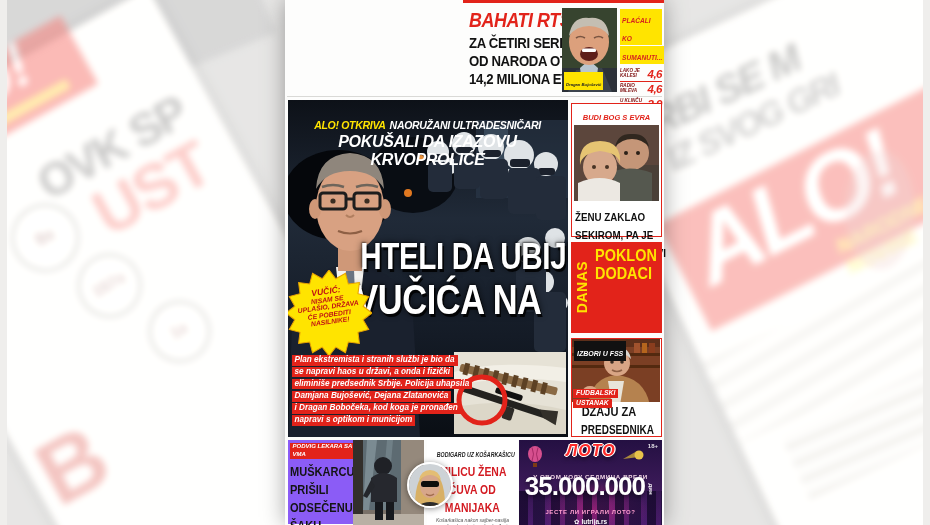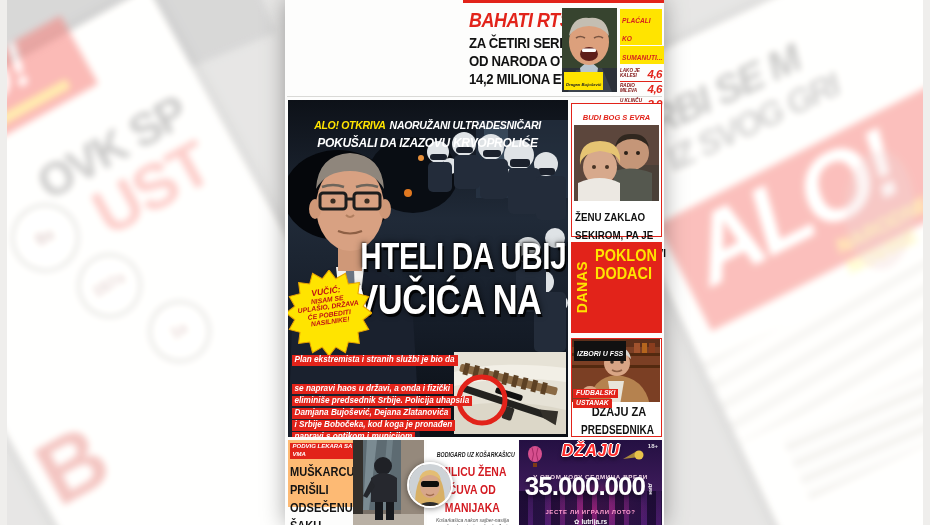--- a/index.html
+++ b/index.html
@@ -192,21 +192,21 @@
             <rect x="228" y="162" width="30" height="50" rx="5"></rect>
           <rect x="246" y="192" width="32" height="60" rx="5"></rect>
         </g>
       </svg>
 
       <div class="abs ctr" style="left:0;top:15px;width:280px;z-index:5;">
         <div>
           <span class="it" style="font-size:10.5px;font-weight:900;color:#ffe400;letter-spacing:-.3px;margin-right:4px;">ALO! OTKRIVA</span><span class="it" style="font-size:10.5px;font-weight:900;color:#fff;letter-spacing:-.3px;">NAORUŽANI ULTRADESNIČARI</span>
         </div>
         <div>
-          <span class="it" style="font-size:12px;font-weight:900;color:#fff;letter-spacing:-.3px;">POKUŠALI DA IZAZOVU KRVOPROLIĆE</span>
+          <span class="it" style="font-size:16px;font-weight:900;color:#fff;letter-spacing:-.3px;">POKUŠALI DA IZAZOVU KRVOPROLIĆE</span>
         </div>
       </div>
 
       <svg width="132" height="300" viewBox="0 0 132 300" style="position:absolute;left:0;top:37px;z-index:2;">
         <path d="M5,158 Q35,128 62,126 Q95,128 124,160 L132,300 L0,300 Z" fill="#1a212e"></path>
         <path d="M48,130 L76,130 L70,185 L54,185 Z" fill="#f5f4f0"></path>
         <path d="M58,132 L66,132 L68,185 L56,185 Z" fill="#6b7582"></path>
         <rect x="50" y="108" width="24" height="26" fill="#cf9878"></rect>
         <ellipse cx="62" cy="70" rx="34" ry="44" fill="#d8a182"></ellipse>
         <path d="M28,52 Q30,18 62,16 Q94,18 96,52 Q86,34 62,34 Q38,34 28,52Z" fill="#8f867c"></path>
@@ -235,34 +235,34 @@
         <div class="abs ctr" style="left:8px;top:16px;width:68px;transform:rotate(-8deg);color:#c01114;">
           <span class="it" style="font-size:8.5px;font-weight:900;display:block;">VUČIĆ:</span>
           <span class="it" style="font-size:6.8px;font-weight:800;display:block;line-height:7.4px;">NISAM SE</span>
           <span class="it" style="font-size:6.8px;font-weight:800;display:block;line-height:7.4px;">UPLAŠIO, DRŽAVA</span>
           <span class="it" style="font-size:6.8px;font-weight:800;display:block;line-height:7.4px;">ĆE POBEDITI</span>
           <span class="it" style="font-size:6.8px;font-weight:800;display:block;line-height:7.4px;">NASILNIKE!</span>
         </div>
       </div>
 
       <div class="abs" style="left:4px;top:255px;z-index:4;">
-        <div class="chip" style="font-size:8.2px;margin-bottom:18px;">
+        <div class="chip" style="font-size:8.2px;margin-bottom:1px;">
             <span>Plan ekstremista i stranih službi je bio da</span>
           </div>
         <div class="chip" style="font-size:8.2px;margin-bottom:1.5px;">
             <span>se napravi haos u državi, a onda i fizički</span>
           </div>
         <div class="chip" style="font-size:8.2px;margin-bottom:1.5px;">
             <span>eliminiše predsednik Srbije. Policija uhapsila</span>
           </div>
         <div class="chip" style="font-size:8.2px;margin-bottom:1.5px;">
             <span>Damjana Bujošević, Dejana Zlatanovića</span>
           </div>
         <div class="chip" style="font-size:8.2px;margin-bottom:1.5px;">
-            <span>i Srbije Bobočeka, kod koga je pronađen</span>
+            <span>i Dragan Bobočeka, kod koga je pronađen</span>
           </div>
         <div class="chip" style="font-size:8.2px;">
             <span>napravi s optikom i municijom</span>
           </div>
       </div>
 
       <svg width="112" height="82" viewBox="0 0 112 82" style="position:absolute;left:166px;top:252px;z-index:3;">
         <rect width="112" height="82" fill="#e6e2d6"></rect>
         <path d="M0,20 Q40,8 112,16 L112,30 Q50,22 0,34Z" fill="#f2efe6"></path>
         <path d="M0,55 Q60,45 112,58 L112,82 L0,82Z" fill="#dcd7c8"></path>
@@ -350,28 +350,28 @@
         <span class="it" style="font-size:7px;font-weight:900;color:#fff;">IZBORI U FSS</span></div>
       <div class="abs" style="left:1px;top:50px;z-index:2;">
         <div class="chip" style="font-size:6.8px;margin-bottom:1px;">
             <span>FUDBALSKI</span>
           </div>
         <div class="chip" style="font-size:6.8px;">
             <span>USTANAK</span>
           </div>
       </div>
       <div class="abs" style="left:0;top:63px;width:88px;height:33px;background:#fff;">
-        <div style="text-align:right;padding-right:14px;">
+        <div style="padding-right:14px;">
           <span class="condr" style="font-size:13px;font-weight:900;color:#111;line-height:15px;">DŽAJU ZA</span></div>
         <div class="ctr">
           <span class="condc" style="font-size:12.5px;font-weight:900;color:#111;line-height:15px;">PREDSEDNIKA</span></div>
       </div>
     </div>
 
-    <div class="abs" style="left:2.5px;top:440px;width:72px;height:67px;background:#fdba74;">
+    <div class="abs" style="left:2.5px;top:440px;width:72px;height:84px;background:#8b5cf6;">
       <div class="chip" style="font-size:6px;margin:3px 0 0 2px;">
         <span>PODVIG LEKARA SA VMA</span>
         </div>
       <div style="margin:3px 0 0 2px;">
         <span class="cond" style="font-size:13px;font-weight:900;color:#141414;line-height:14.5px;">MUŠKARCU</span><br>
         <span class="cond" style="font-size:13px;font-weight:900;color:#141414;line-height:14.5px;">PRIŠILI</span><br>
         <span class="cond" style="font-size:13px;font-weight:900;color:#141414;line-height:14.5px;">ODSEČENU</span><br>
         <span class="cond" style="font-size:13px;font-weight:900;color:#141414;line-height:14.5px;">ŠAKU</span>
       </div>
     </div>
@@ -431,21 +431,21 @@
       </div>
       <div class="abs" style="left:104px;top:7px;width:22px;height:12px;">
         <svg width="22" height="12" viewBox="0 0 22 12">
           <path d="M0,10 L14,2 L16,8Z" fill="#caa638" opacity=".8"></path>
           <circle cx="16" cy="6" r="4.5" fill="#e8c24a"></circle>
         </svg>
       </div>
       <span class="abs" style="right:4px;top:3px;font-size:6px;color:#fff;opacity:.85;font-weight:bold;">18+</span>
       <div class="ctr abs" style="left:30px;top:2px;width:84px;">
         <span class="it" style="font-size:16px;font-weight:900;color:#ff2a2a;letter-spacing:1px;
-                     text-shadow:1.2px 0 #fff,-1.2px 0 #fff,0 1.2px #fff,0 -1.2px #fff,0 3px 4px rgba(0,0,0,.6);">DŽAJU</span>
+                     text-shadow:1.2px 0 #fff,-1.2px 0 #fff,0 1.2px #fff,0 -1.2px #fff,0 3px 4px rgba(0,0,0,.6);">ЛОТО</span>
       </div>
       <div class="ctr abs" style="left:0;top:25px;width:143px;">
         <span style="font-size:6.2px;font-weight:bold;color:#f3d9e8;letter-spacing:.6px;">У ОВОМ КОЛУ СЕДМИЦА ВРЕДИ</span>
       </div>
       <div class="ctr abs" style="left:0;top:31px;width:143px;">
         <span style="font-size:26px;font-weight:900;color:#fff;letter-spacing:-1px;text-shadow:0 2px 4px rgba(0,0,0,.5);">35.000.000</span><span style="font-size:6px;color:#fff;font-weight:bold;display:inline-block;transform:rotate(90deg) translateX(-4px);">дин</span>
       </div>
       <div class="ctr abs" style="left:0;top:60px;width:143px;">
         <span style="font-size:6px;font-weight:bold;color:#ff9fd0;letter-spacing:.6px;">ЈЕСТЕ ЛИ ИГРАЛИ ЛОТО?</span>
       </div>

